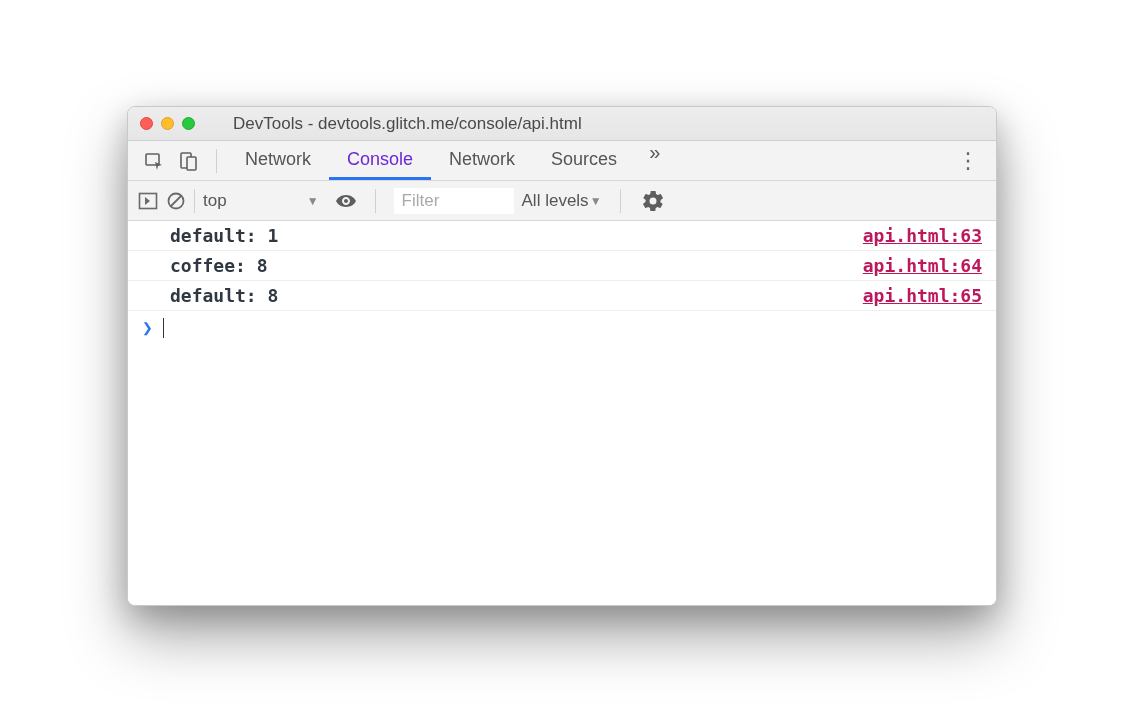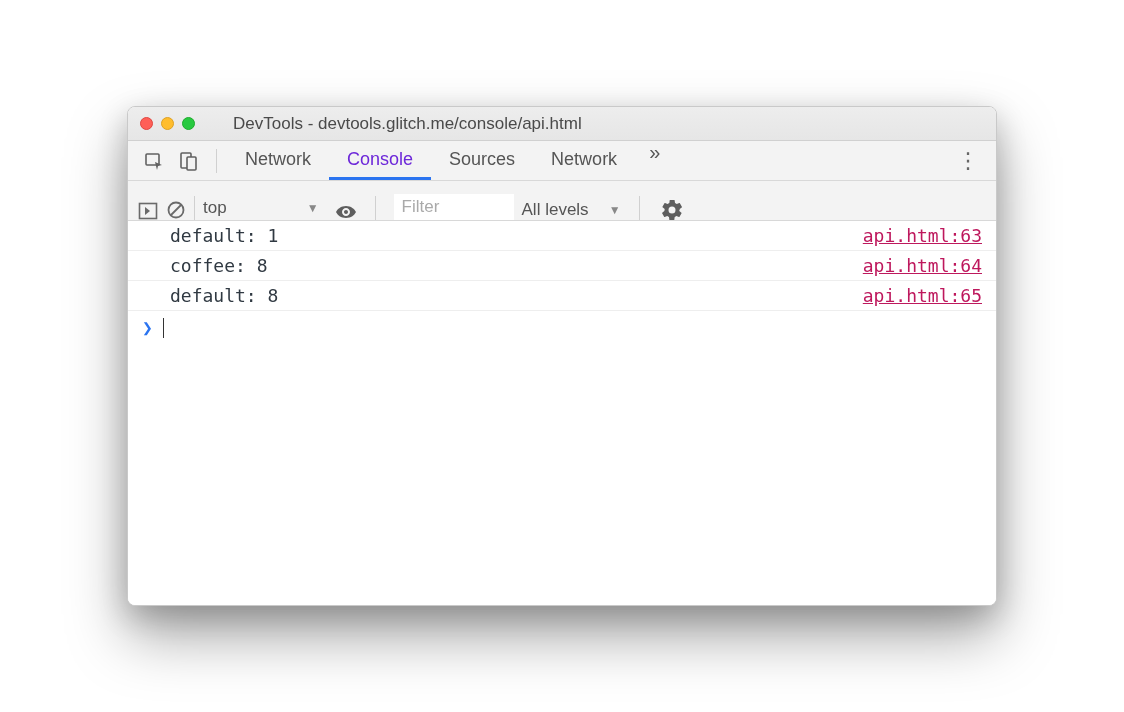--- a/index.html
+++ b/index.html
@@ -63,21 +63,21 @@
   .tab.active { color: #6d28d9; border-bottom: 3px solid #2b74f0; }
   .more-tabs { padding: 0 14px; color: #555; font-size: 20px; cursor: pointer; }
   .tabstrip-right { margin-left: auto; display: flex; align-items: center; gap: 14px; padding-right: 8px; }
   .kebab { color: #666; font-size: 22px; letter-spacing: 1px; cursor: pointer; }
   
   .console-bar {
     height: 40px;
     background: #f3f3f3;
     border-bottom: 1px solid #d8d8d8;
     display: flex;
-    align-items: flex-end;
+    align-items: center;
     padding: 0 10px;
     gap: 8px;
     font-size: 17px;
     color: #555;
   }
   .ctx-select {
     display: flex;
     align-items: center;
     gap: 80px;
     padding: 2px 8px;
@@ -89,39 +89,40 @@
   .filter-input {
     width: 120px;
     height: 26px;
     background: #fff;
     border: none;
     font-size: 17px;
     padding: 0 8px;
     color: #ef4444;
   }
   .filter-input::placeholder { color: #aaa; }
-  .levels { display: flex; align-items: center; gap: 20px; cursor: pointer; }
+  .levels { display: flex; align-items: center; gap: 1px; cursor: pointer; }
   .levels .tri { color: #888; font-size: 12px; }
   .gear { margin-left: 4px; cursor: pointer; }
   
   .console-out {
     flex: 1;
     font-family: Menlo, Consolas, monospace;
     font-size: 18px;
     color: #303942;
     overflow: auto;
     background: #fff;
   }
   .row {
     display: flex;
     align-items: center;
     justify-content: space-between;
     padding: 4px 14px 4px 42px;
     border-bottom: 1px solid #eee;
     min-height: 30px;
+    font-weight: bold;
   }
   .row .msg { white-space: pre; }
   .row .src {
     color: #be185d;
     text-decoration: underline;
     font-size: 18px;
     cursor: pointer;
   }
   .prompt-line {
     display: flex;
@@ -170,22 +171,22 @@
         <svg width="20" height="20" viewBox="0 0 20 20" fill="none" stroke="#616161" stroke-width="1.6">
           <rect x="3" y="2" width="10" height="15" rx="1"></rect>
           <rect x="9" y="6" width="9" height="13" rx="1" fill="#f3f3f3"></rect>
         </svg>
       </span>
     </div>
     <div class="divider"></div>
     <div class="tabs">
       <div class="tab">Network</div>
       <div class="tab active">Console</div>
+      <div class="tab">Network</div>
       <div class="tab">Sources</div>
-      <div class="tab">Network</div>
       <div class="more-tabs">»</div>
     </div>
     <div class="tabstrip-right">
       <span class="kebab">⋮</span>
     </div>
   </div>
 
   <div class="console-bar">
     <span class="ico">
       <svg width="20" height="18" viewBox="0 0 20 18" fill="none" stroke="#6a6a6a" stroke-width="1.6">

